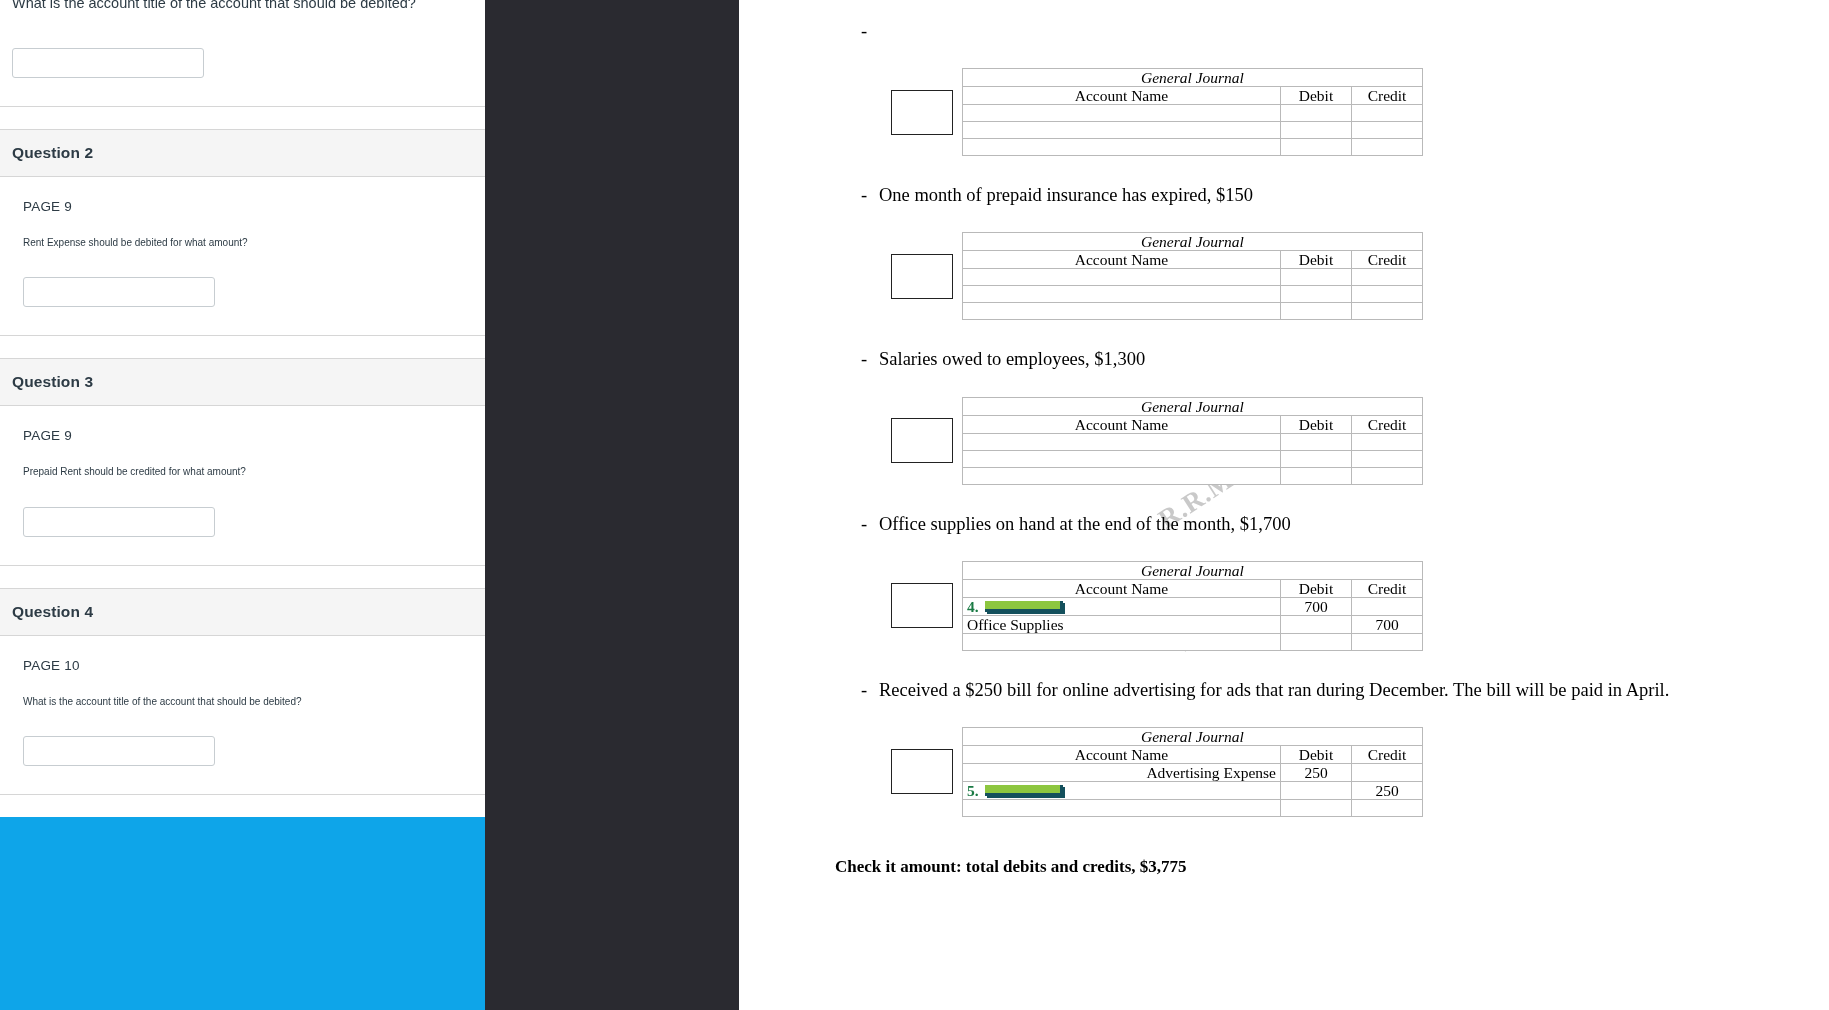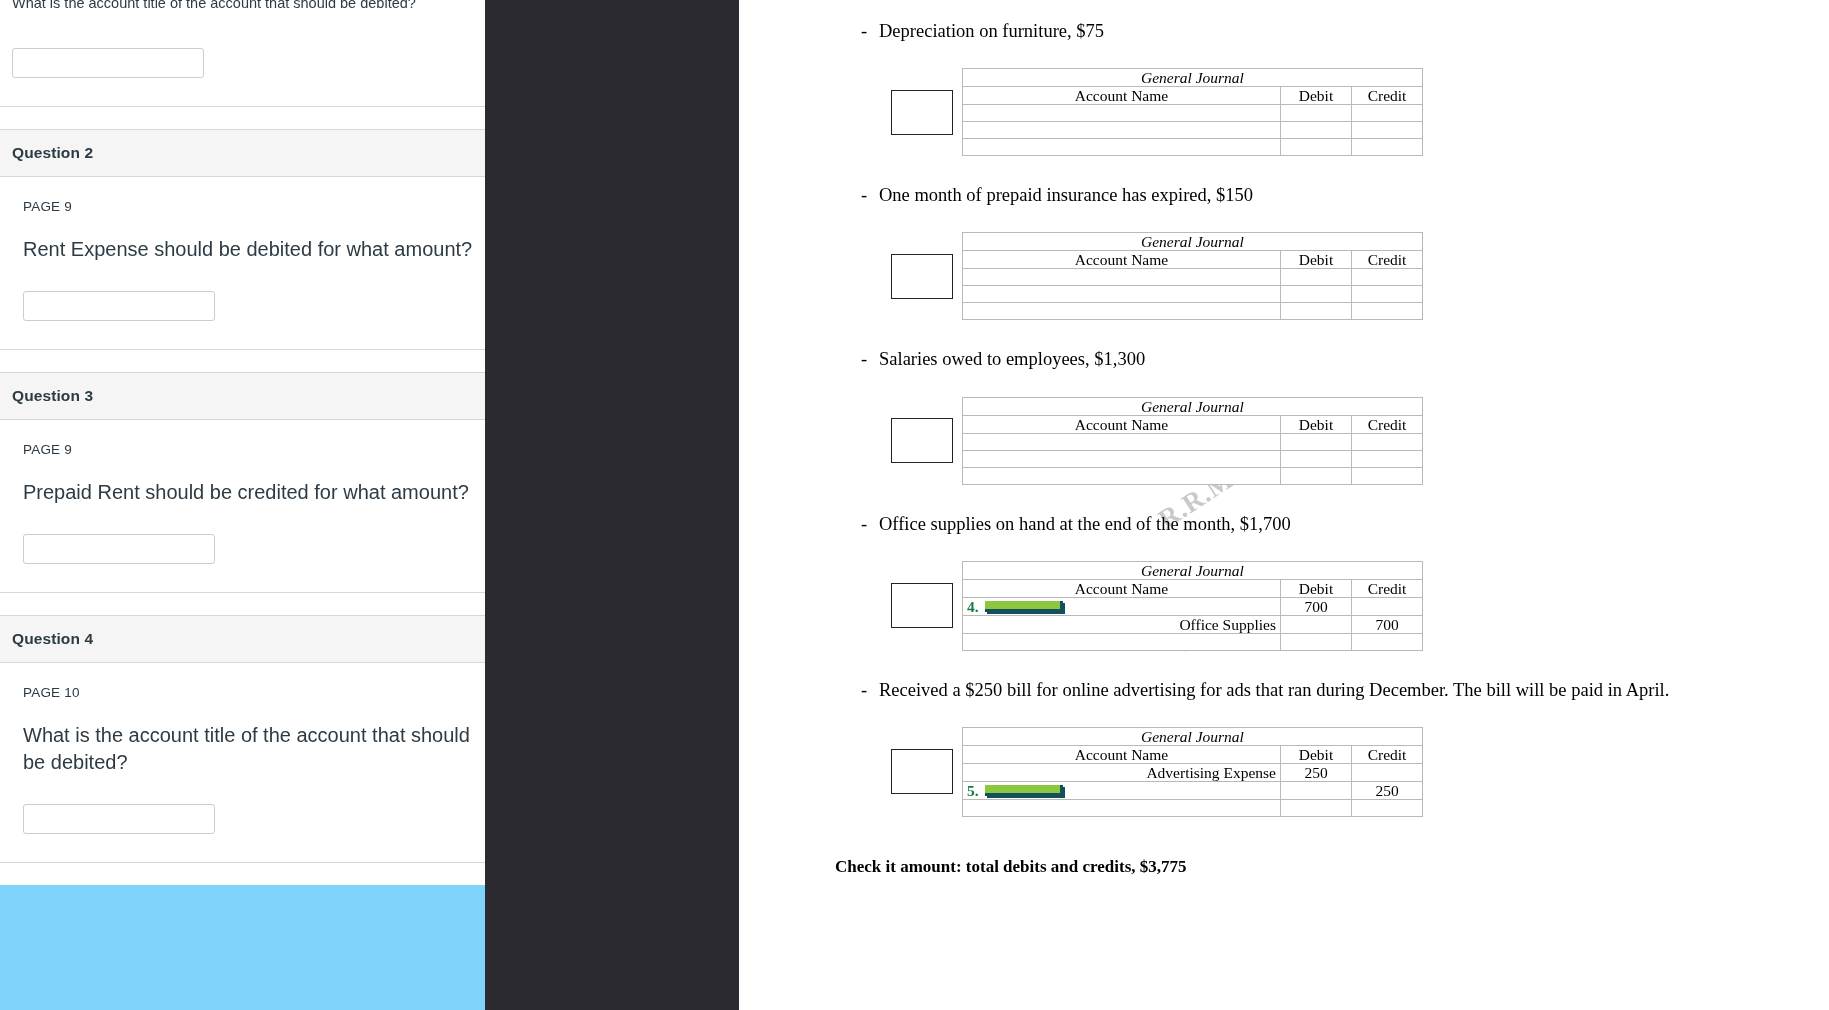--- a/index.html
+++ b/index.html
@@ -17,21 +17,21 @@
     height: 1010px;
     background: #ffffff;
   }
 
   
   .quiz-panel {
     position: absolute;
     left: 0; top: 0;
     width: 485px;
     height: 1010px;
-    background: #7dd3fc;
+    background: #0ea5e9;
     overflow: hidden;
   }
   .quiz-inner {
     position: relative;
     width: 485px;
   }
   .q-block { background: #ffffff; }
 
   .q-header {
     background: #f5f5f5;
@@ -48,21 +48,21 @@
     border-bottom: 1px solid #d6d6d6;
     padding-bottom: 28px;
   }
   .q-page {
     font-size: 13.5px;
     color: #2d3b45;
     margin: 0 0 22px 0;
     letter-spacing: .2px;
   }
   .q-text {
-    font-size: 20px;
+    font-size: 10px;
     color: #2d3b45;
     margin: 0 0 28px 0;
     line-height: 1.35;
   }
   .q-input {
     width: 192px;
     height: 30px;
     border: 1px solid #c7cdd1;
     border-radius: 3px;
     background: #fff;
@@ -162,21 +162,21 @@
     color: #000;
   }
   .jtable .title-cell {
     text-align: center;
     border-bottom: 1px solid #b9b9b9;
     font-style: italic;
   }
   .jtable .hdr-acct { text-align: center; margin-top: 44px; }
   .jtable .hdr-dc { text-align: center; }
   .jtable .amt { text-align: center; }
-  .jtable .acct-center { text-align: right; }
+  .jtable .acct-center { text-align: left; }
   .jtable .acct-left { text-align: right; padding-left: 11px; }
   .col-acct { width: 318px; }
   .col-debit { width: 71px; }
   .col-credit { width: 71px; }
 
   .num-label {
     color: #1a7a44;
     font-weight: bold;
     font-family: "Liberation Serif", serif;
     font-size: 15.5px;
@@ -280,21 +280,20 @@
   <div class="doc-panel">
     <div class="doc-inner">
 
       <span class="watermark wm1">R.R.M.</span>
       <span class="watermark wm2">R.R.M.</span>
 
       <div id="entries-host">
           <div class="entry" style="margin-top: 20px;">
             <div class="bullet-line">
               <span class="bullet-dash">-</span>
-              <span class="bullet-text">Depreciation on furniture, $75</span>
             </div>
             <div class="journal-wrap" style="margin-top: 26px;">
               <div class="ref-box"></div>
               <table class="jtable">
                 <colgroup>
                   <col class="col-acct">
                   <col class="col-debit">
                   <col class="col-credit">
                 </colgroup>
                 <tbody>

